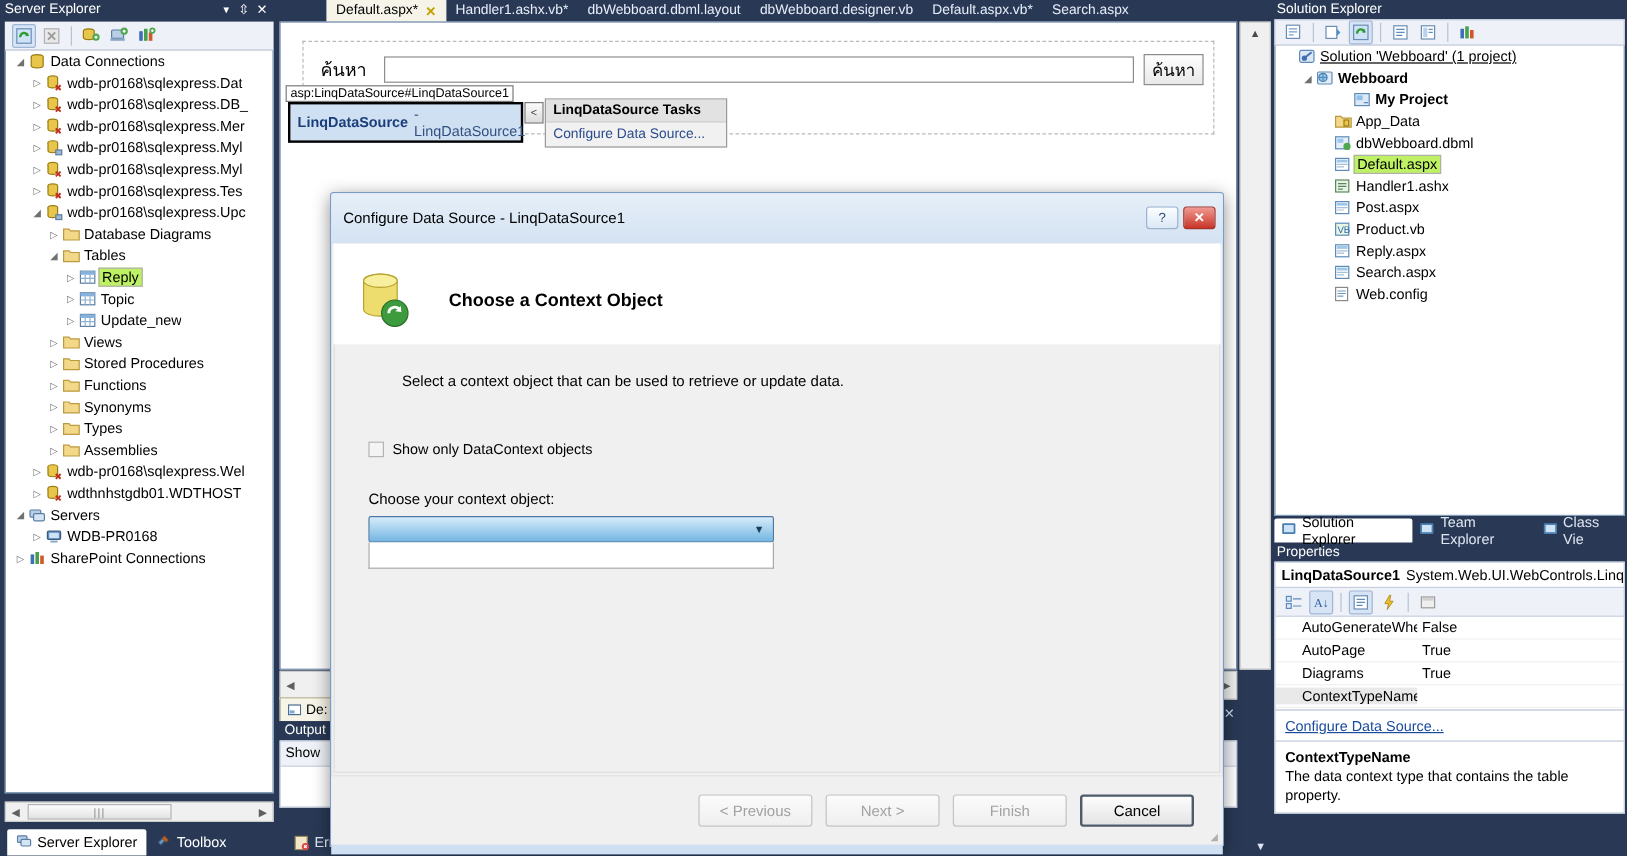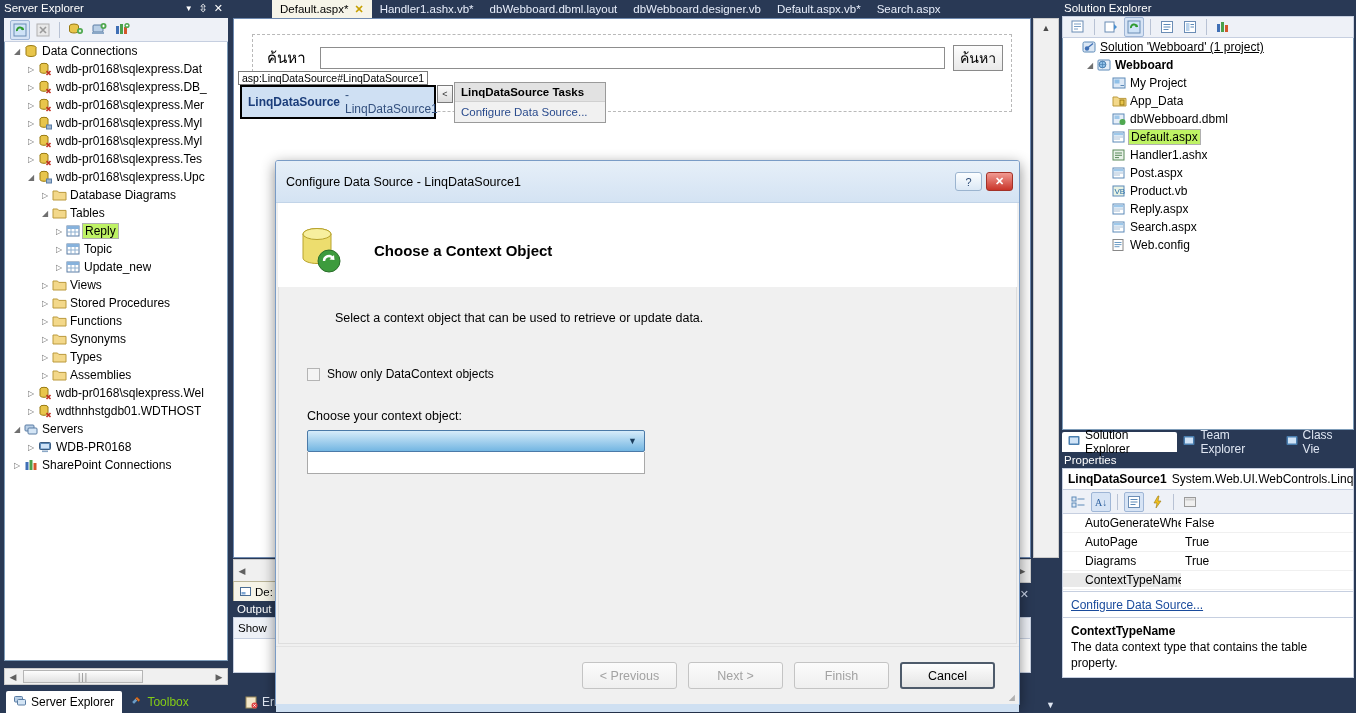--- a/index.html
+++ b/index.html
@@ -47,21 +47,21 @@
   #se-hscroll .arr { width:16px; text-align:center; color:#606060; font-size:9px; }
   #se-hscroll .thumb { width:120px; height:13px; background:linear-gradient(#fdfdfd,#e2e2e2);
      border:1px solid #b5b5b5; margin-left:2px; display:flex; align-items:center; justify-content:center;
      color:#888; font-size:9px; letter-spacing:1px;}
   #se-hscroll .arr.right { margin-left:auto; }
   #se-tabs {
     position:absolute; left:0; bottom:0; width:230px; height:26px;
     background:#293955; display:flex; align-items:flex-end; padding-left:6px; gap:0;
   }
   .bt-tab { height:22px; display:flex; align-items:center; gap:4px; padding:0 8px;
-    color:#84cc16; font-size:12px; }
+    color:#ffffff; font-size:12px; }
   .bt-tab.active { background:#ffffff; color:#000; border-radius:2px 2px 0 0;}
 
   
   #editor-area { position:absolute; left:231px; top:0; width:828px; height:713px; background:#293955;}
   #tabstrip { height:18px; background:#293955; display:flex; align-items:flex-end; position:relative;padding-left:41px;}
   .etab { height:18px; display:flex; align-items:center; padding:0 8px; color:#e8eefb; font-size:11.5px;
           white-space:nowrap;}
   .etab.active { background:#f6f4e8; color:#000; }
   .etab .x { margin-left:6px; color:#c7a000; font-weight:bold; font-size:11px;}
   #tab-dd { position:absolute; right:4px; bottom:3px; color:#dfe6f2; font-size:9px;}
@@ -682,21 +682,21 @@
         <span class="arrow">◢</span>
         <span class="ico">
           <svg width="15" height="14" viewBox="0 0 15 14">
             <rect x="1" y="2" width="12" height="10" rx="1" fill="#e4edf7" stroke="#5d8ab8"></rect>
             <circle cx="5.5" cy="6.5" r="3.4" fill="#8fc0e8" stroke="#4a7fb0"></circle>
             <path d="M2.1 6.5h6.8M5.5 3.1v6.8" stroke="#4a7fb0" stroke-width="0.7"></path>
           </svg>
         </span>
         <span class="lbl">Webboard</span>
       </div>
-      <div class="trow" style="padding-left: 36px;">
+      <div class="trow" style="padding-left: 52px; font-weight: bold;">
         <span class="arrow"></span>
         <span class="ico">
           <svg width="15" height="14" viewBox="0 0 15 14">
             <rect x="1" y="2" width="12" height="10" fill="#dde9f6" stroke="#5d8ab8"></rect>
             <rect x="2.5" y="3.5" width="5" height="4" fill="#8fc0e8"></rect>
             <path d="M8.5 9.5h3.5" stroke="#5d8ab8"></path>
           </svg>
         </span>
         <span class="lbl">My Project</span>
       </div>

